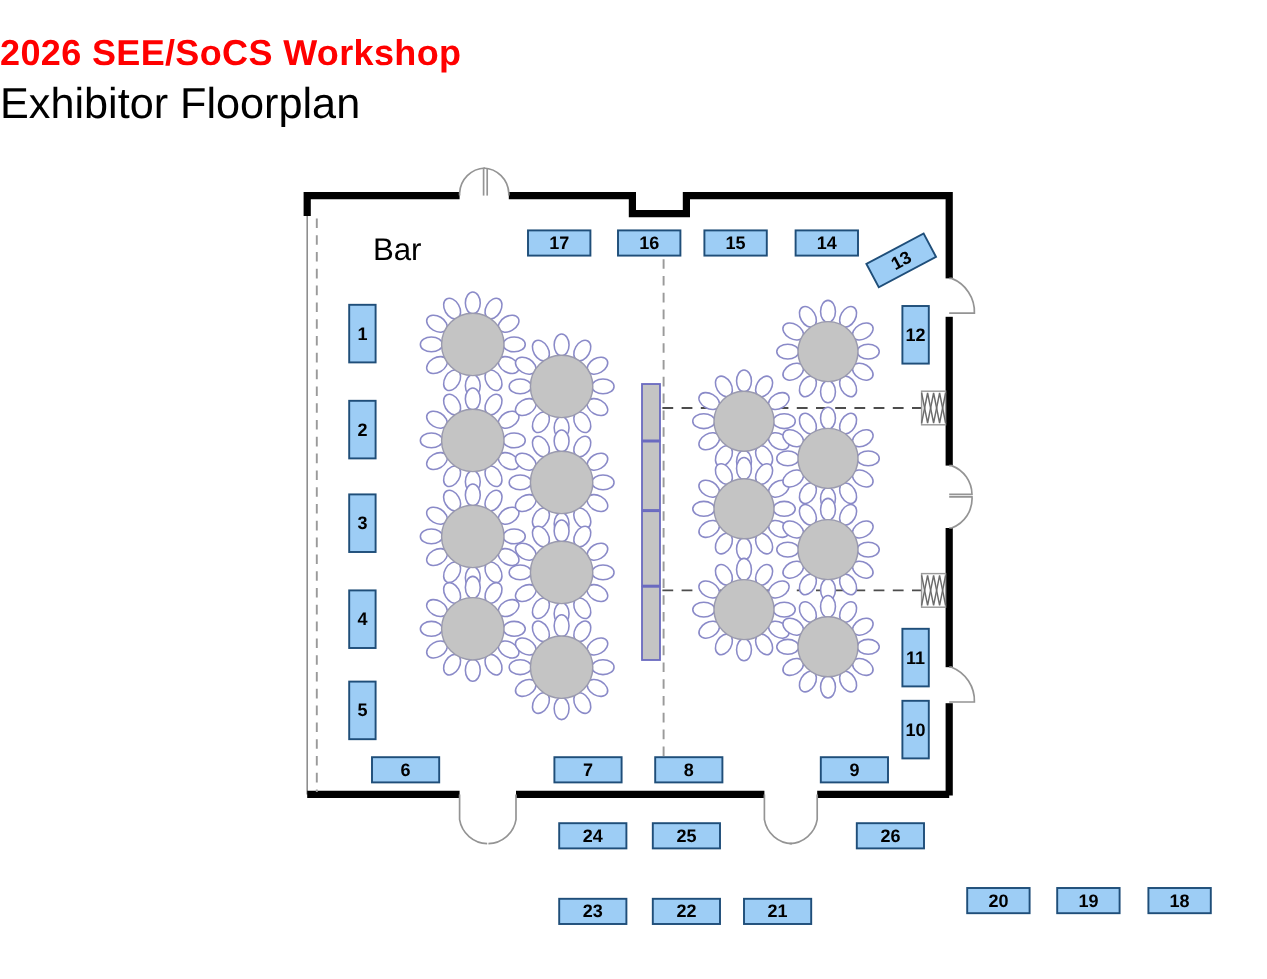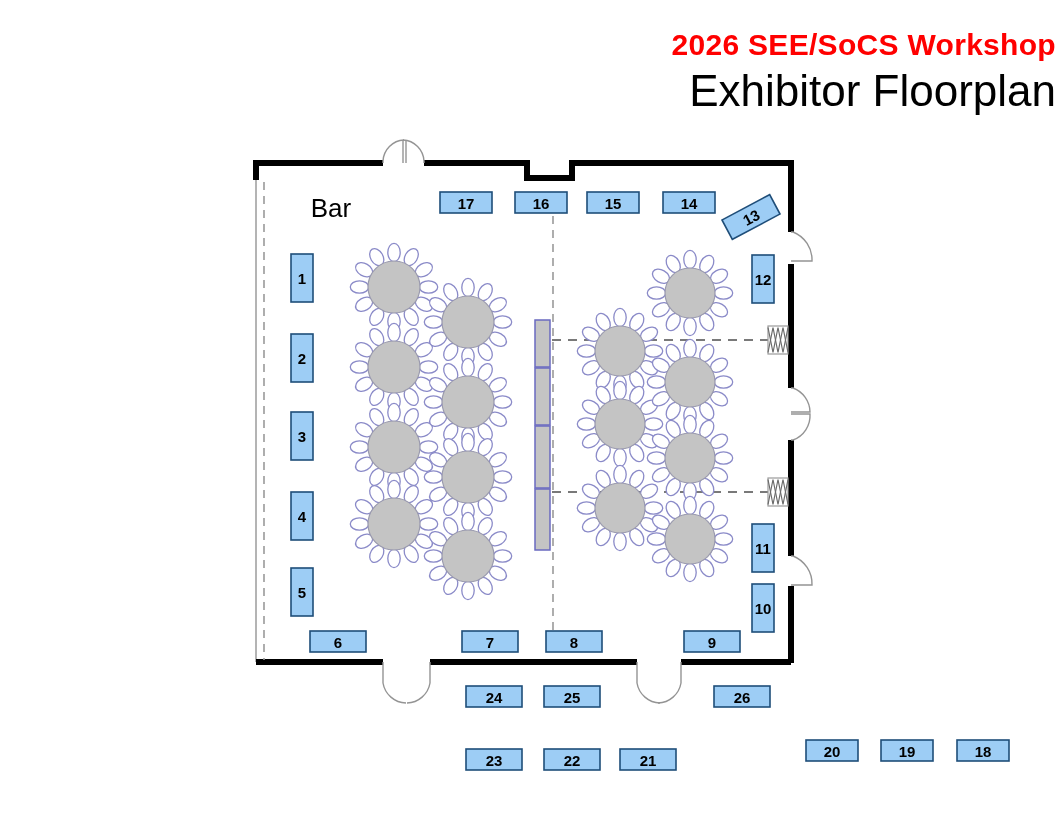--- a/index.html
+++ b/index.html
@@ -18,37 +18,37 @@
     position: absolute;
     left: 0; top: 0;
     width: 1056px;
     height: 816px;
   }
   .title-block {
     position: absolute;
     left: 0;
     top: 28px;
     width: 1056px;
-    text-align: right;
+    text-align: left;
     pointer-events: none;
   }
   .title-main {
     display: block;
     font-family: "Liberation Sans", sans-serif;
     font-weight: bold;
     font-size: 30px;
     color: #FF0000;
     letter-spacing: 0.3px;
     line-height: 1.1;
   }
   .title-sub {
     display: block;
     font-family: "Liberation Sans", sans-serif;
     font-weight: normal;
-    font-size: 44px;
+    font-size: 36px;
     color: #000000;
     line-height: 1.25;
     margin-top: 2px;
   }
   svg#plan {
     position: absolute;
     left: 0;
     top: 0;
     width: 1056px;
     height: 816px;

